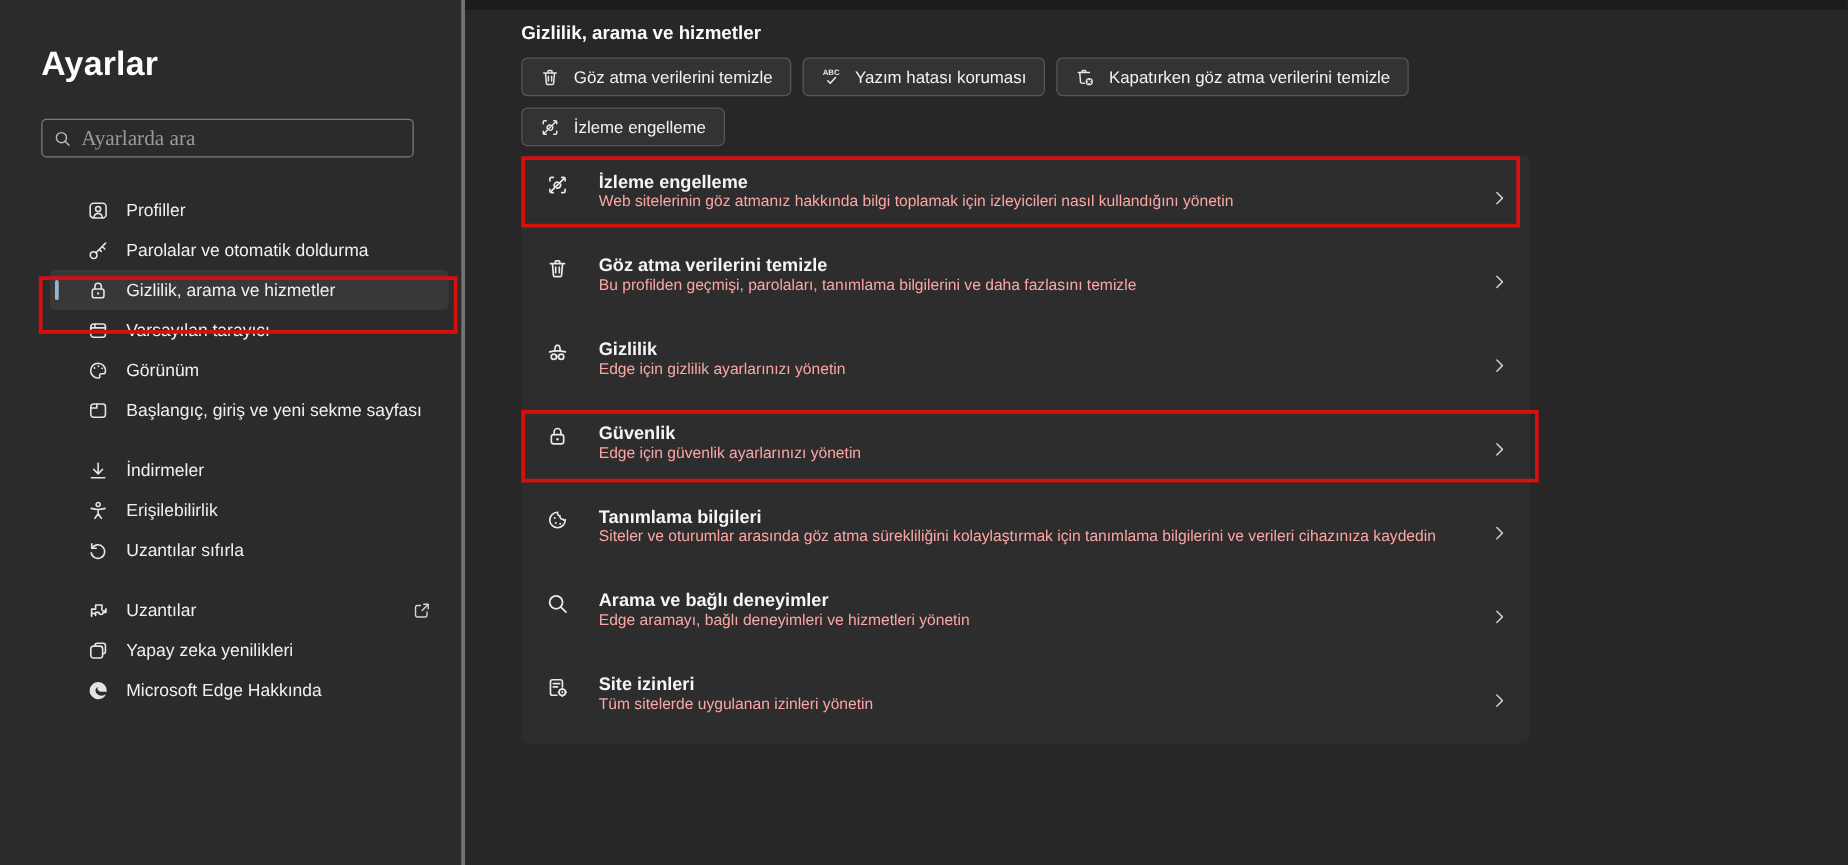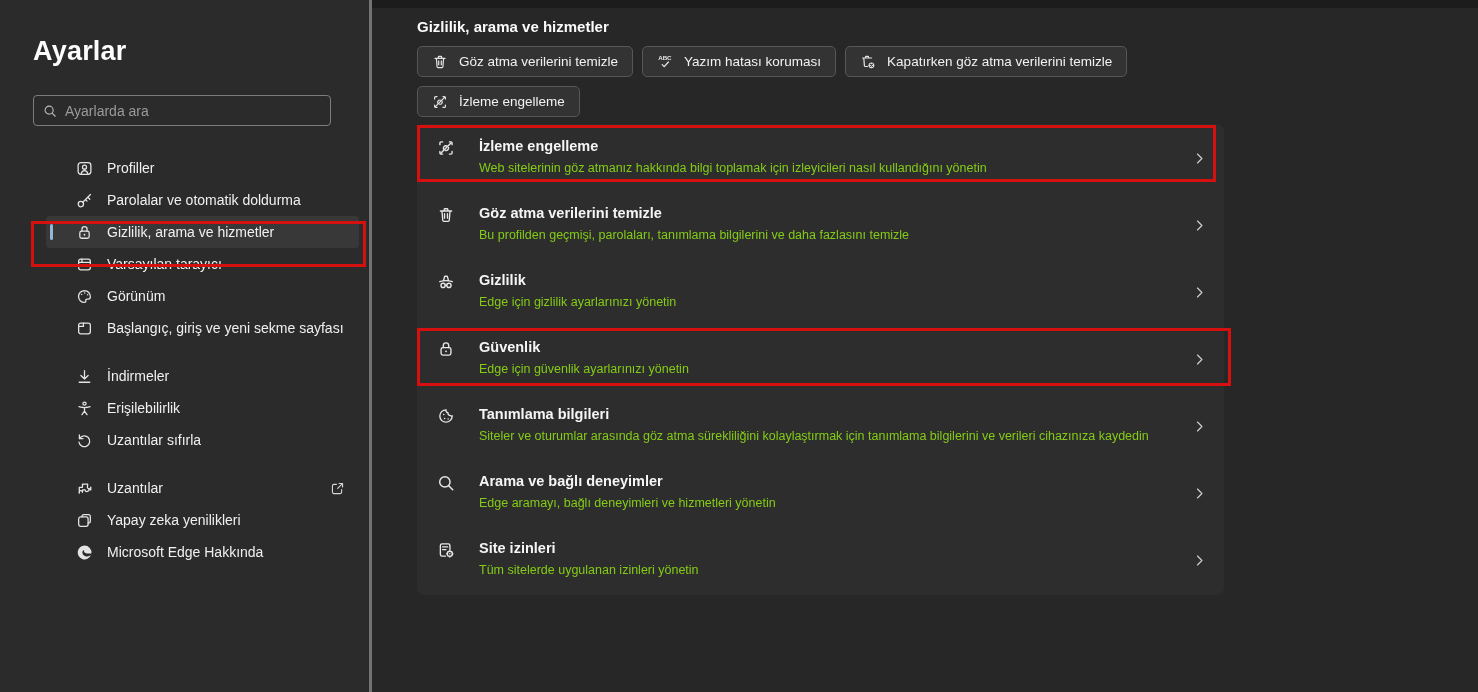--- a/index.html
+++ b/index.html
@@ -22,24 +22,24 @@
   }
   .search-box {
     margin:28px 0 0 33px; width:298px; height:31px;
     border:1px solid #7c7c7c; border-radius:4px;
     display:flex; align-items:center; padding:0 9px; gap:8px;
     background:transparent;
   }
   .search-box svg { width:14px; height:14px; color:#b9b9b9; flex:0 0 auto; }
   .search-box input {
     background:transparent; border:none; outline:none; color:#d946ef;
-    font-size:14px; width:100%; font-family:Liberation Sans, sans-serif;
+    font-size:17px; width:100%; font-family:Liberation Serif, serif;
   }
   .search-box input::placeholder { color:#9a9a9a; }
-  .nav { margin-top:26px;margin-left:6px; }
+  .nav { margin-top:26px; }
   .nav-gap { height:16px; }
   .nav-item {
     position:relative; height:32px; margin:0 10px 0 40px; padding-left:30px;
     display:flex; align-items:center; border-radius:4px; cursor:pointer;
   }
   .nav-item .nicon { width:17px; height:17px; color:#e4e4e4; flex:0 0 auto; }
   .nav-item .nlabel { margin-left:14px; font-size:14px; color:#f0f0f0; white-space:nowrap; }
   .nav-item.selected { background:#383838; }
   .nav-item.selected::before {
     content:""; position:absolute; left:4px; top:8px; width:3px; height:16px;
@@ -63,21 +63,21 @@
     margin:7px 0 0 44px; width:807px; background:#2d2d2d;
     border-radius:7px; padding:1px 0;
   }
   .row {
     display:flex; align-items:flex-start; padding:13px 18px 13px 20px;
     min-height:67px; cursor:pointer; position:relative;
   }
   .row .ricon { width:18px; height:18px; color:#e8e8e8; margin-top:1px; flex:0 0 auto; }
   .row .rtext { margin-left:24px; padding-right:30px; }
   .row .rtitle { font-size:14.5px; font-weight:700; color:#f5f5f5; }
-  .row .rsub { margin-top:7px; font-size:12.5px; color:#84cc16; }
+  .row .rsub { font-size:12.5px; color:#fca5a5; }
   .row .chev { margin-left:auto; align-self:center; width:13px; height:13px; color:#cccccc; flex:0 0 auto; }
 
   
   .anno {
     position:absolute; border:3px solid var(--anno, #d60f0f);
     pointer-events:none; z-index:10;
   }
 </style>
 </head>
 <body>

